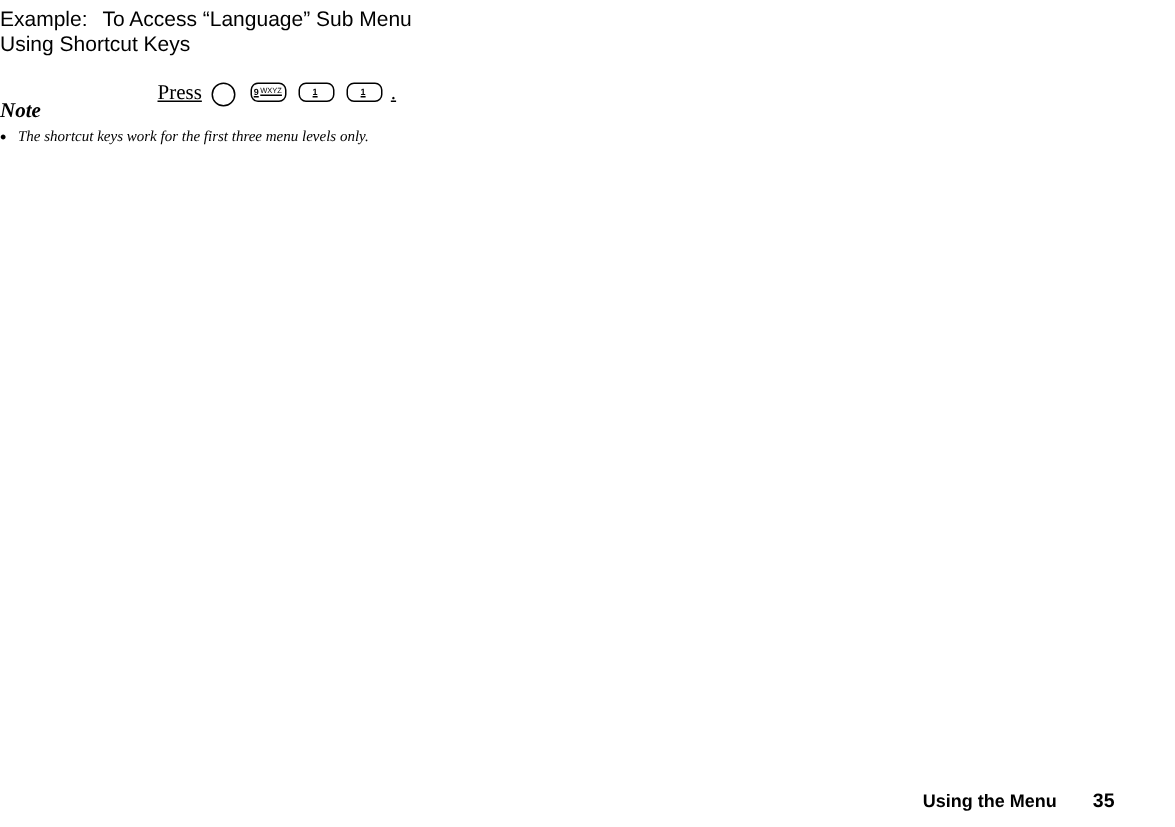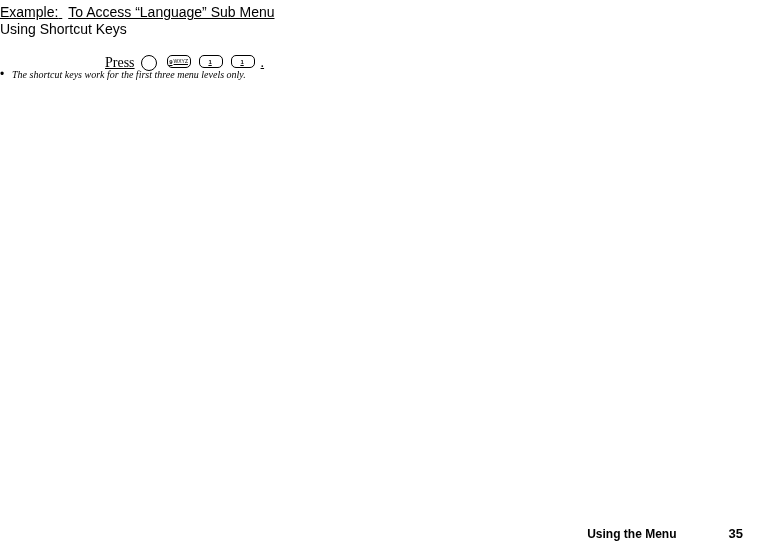--- a/index.html
+++ b/index.html
@@ -17,21 +17,20 @@
     width: 783px;
     height: 551px;
   }
   .header-line {
     position: absolute;
     top: 4px;
     left: 0;
     font-family: Arial, Helvetica, sans-serif;
     font-size: 14px;
     line-height: 17px;
-    text-decoration: underline;
   }
   .example-label {
     display: inline;
   }
   .example-title {
     display: inline;
     margin-left: 6px;
   }
   .subtitle-line {
     position: absolute;
@@ -128,21 +127,20 @@
   .footer-title {
     font-family: Arial, Helvetica, sans-serif;
     font-weight: bold;
     font-size: 12px;
     margin-right: 24px;
   }
   .footer-page {
     font-family: Arial, Helvetica, sans-serif;
     font-weight: bold;
     font-size: 13px;
-    margin-left: 28px;
   }
 </style>
 </head>
 <body>
 
 <div class="page">
 
   <div class="header-line">
     <span class="example-label">Example:</span>
     <span class="example-title">To Access “Language” Sub Menu</span>
@@ -162,20 +160,21 @@
         <span class="key-sub"></span>
     </span>
     <span class="key-icon">
       <span>1</span>
         <span class="key-sub"></span>
     </span>
     <span class="dot">.</span>
   </div>
 
   <div class="note-block">
+    <div class="note-heading">Note</div>
     <div class="note-item-row">
       <div class="bullet">•</div>
       <div class="note-text">The shortcut keys work for the first three menu levels only.</div>
     </div>
   </div>
 
   <div class="footer">
     <span class="footer-title">Using the Menu</span>
     <span class="footer-page">35</span>
   </div>

